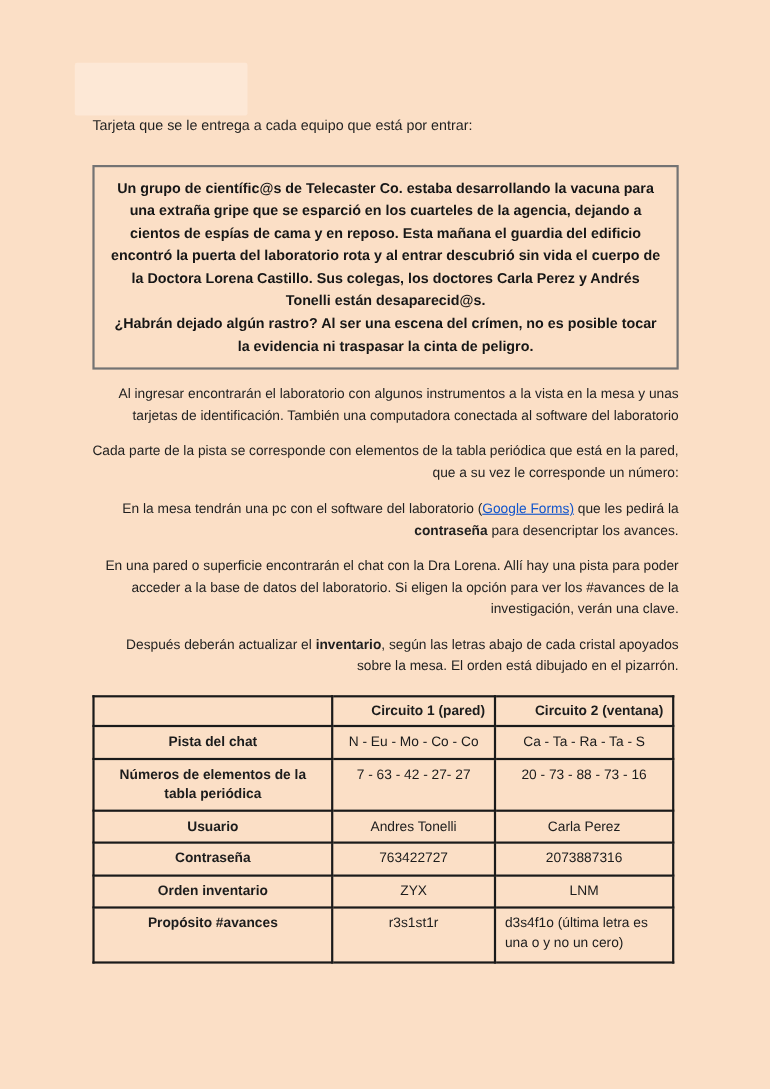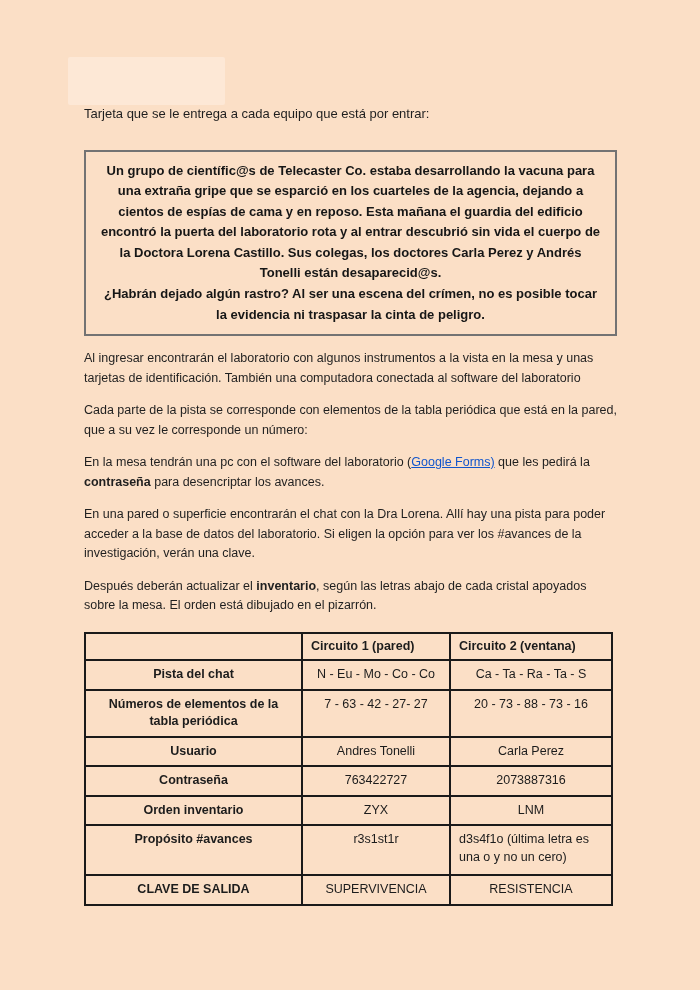--- a/index.html
+++ b/index.html
@@ -46,20 +46,21 @@
     text-align: center;
     font-weight: bold;
     font-size: 13px;
     line-height: 20.6px;
     color: #161616;
   }
   .body-par {
     margin: 13px 0 0 0;
     font-size: 12.5px;
     line-height: 19.5px;
+    text-align: right;
   }
   .body-par strong {
     font-weight: bold;
   }
   a.doc-link {
     color: #1155cc;
     text-decoration: underline;
     cursor: pointer;
   }
   table.clues {
@@ -74,21 +75,21 @@
   table.clues col.c-label { width: 217px; }
   table.clues col.c-one   { width: 148px; }
   table.clues col.c-two   { width: 162px; }
   table.clues th, table.clues td {
     border: 2px solid #1a1a1a;
     padding: 5px 8px;
     vertical-align: top;
     overflow: hidden;
   }
   table.clues th {
-    text-align: left;
+    text-align: right;
     font-weight: bold;
     padding-top: 4px;
     padding-bottom: 4px;
   }
   table.clues td.label {
     font-weight: bold;
     text-align: center;
   }
   table.clues td.val {
     text-align: center;
@@ -161,22 +162,17 @@
         <tr>
           <td class="label">Orden inventario</td>
           <td class="val">ZYX</td>
           <td class="val">LNM</td>
         </tr>
         <tr class="tall">
           <td class="label">Propósito #avances</td>
           <td class="val">r3s1st1r</td>
           <td class="val left-val">d3s4f1o (última letra es una o y no un cero)</td>
         </tr>
-        <tr>
-          <td class="label">CLAVE DE SALIDA</td>
-          <td class="val">SUPERVIVENCIA</td>
-          <td class="val">RESISTENCIA</td>
-        </tr>
       </tbody>
     </table>
 
   </div>
 </div>
 
 </body></html>

